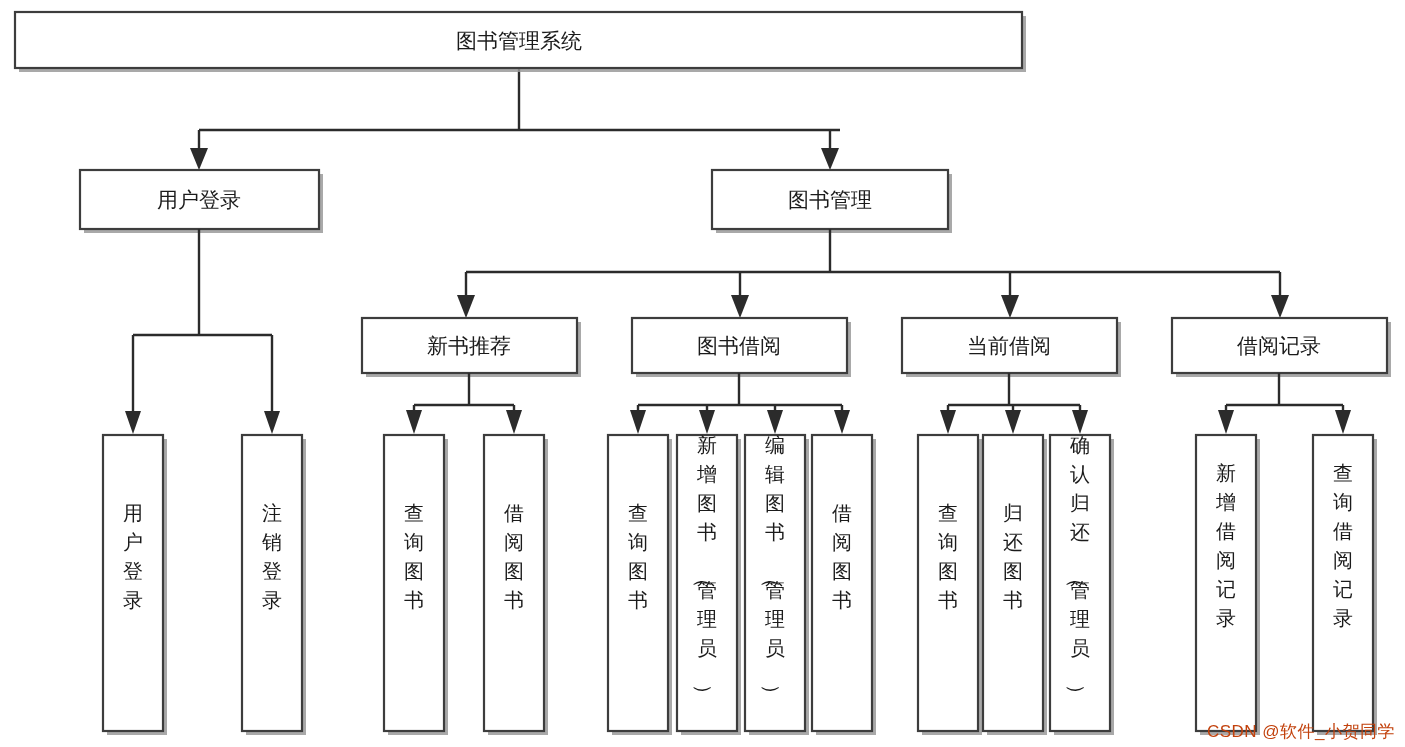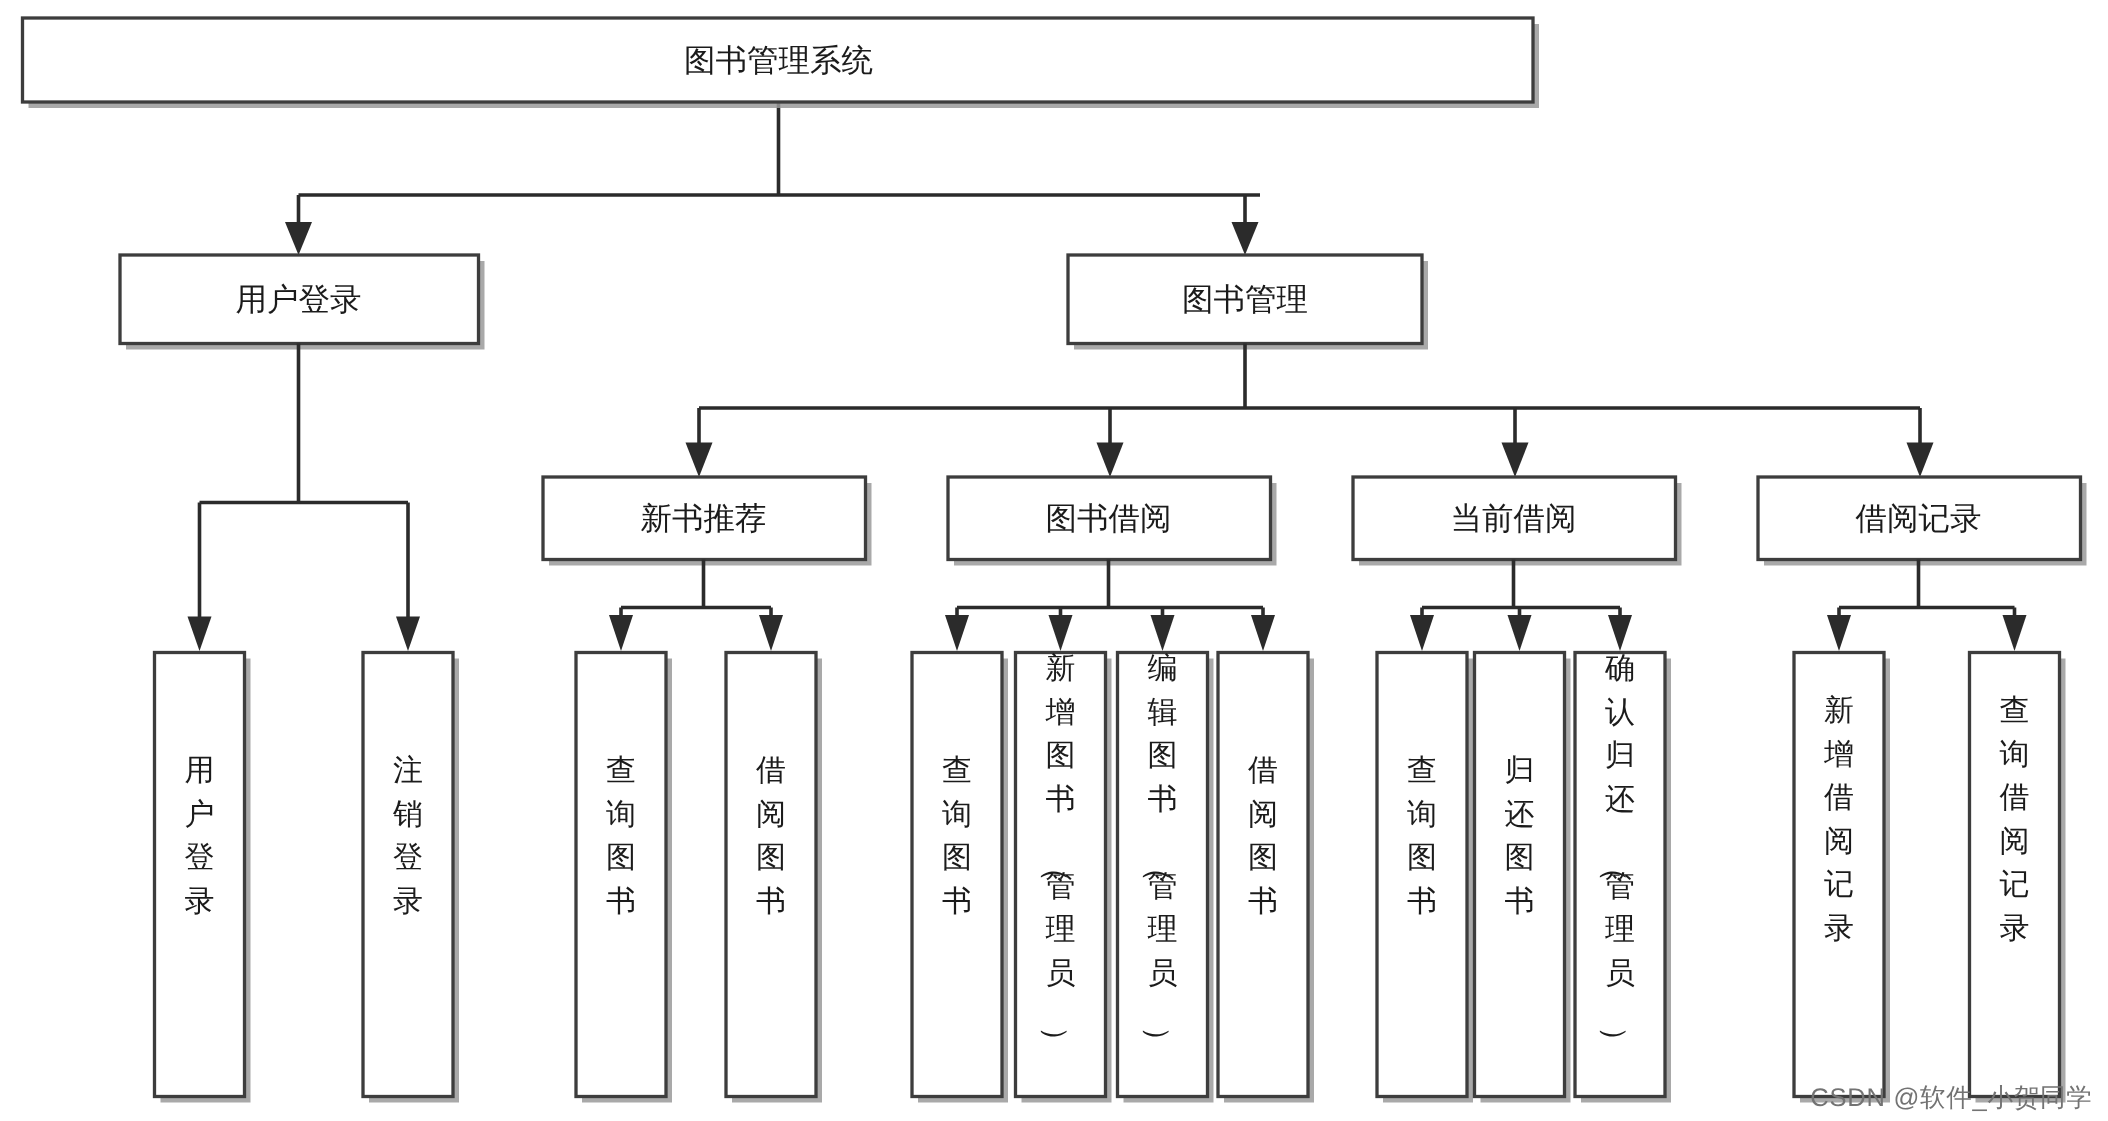--- a/index.html
+++ b/index.html
@@ -57,21 +57,21 @@
     font-size: 20px;
     fill: #1b1b1b;
     text-anchor: middle;
   }
   .watermark {
     position: absolute;
     right: 10px;
     bottom: 4px;
     font-family: "Liberation Sans", "DejaVu Sans", sans-serif;
     font-size: 17px;
-    color: #737373;
+    color: #c2410c;
     letter-spacing: 0.5px;
     white-space: nowrap;
     pointer-events: none;
   }
 </style>
 </head>
 <body>
 
 <div id="diagram-root">
   <svg class="flow" viewBox="0 0 1405 747" xmlns="http://www.w3.org/2000/svg">

